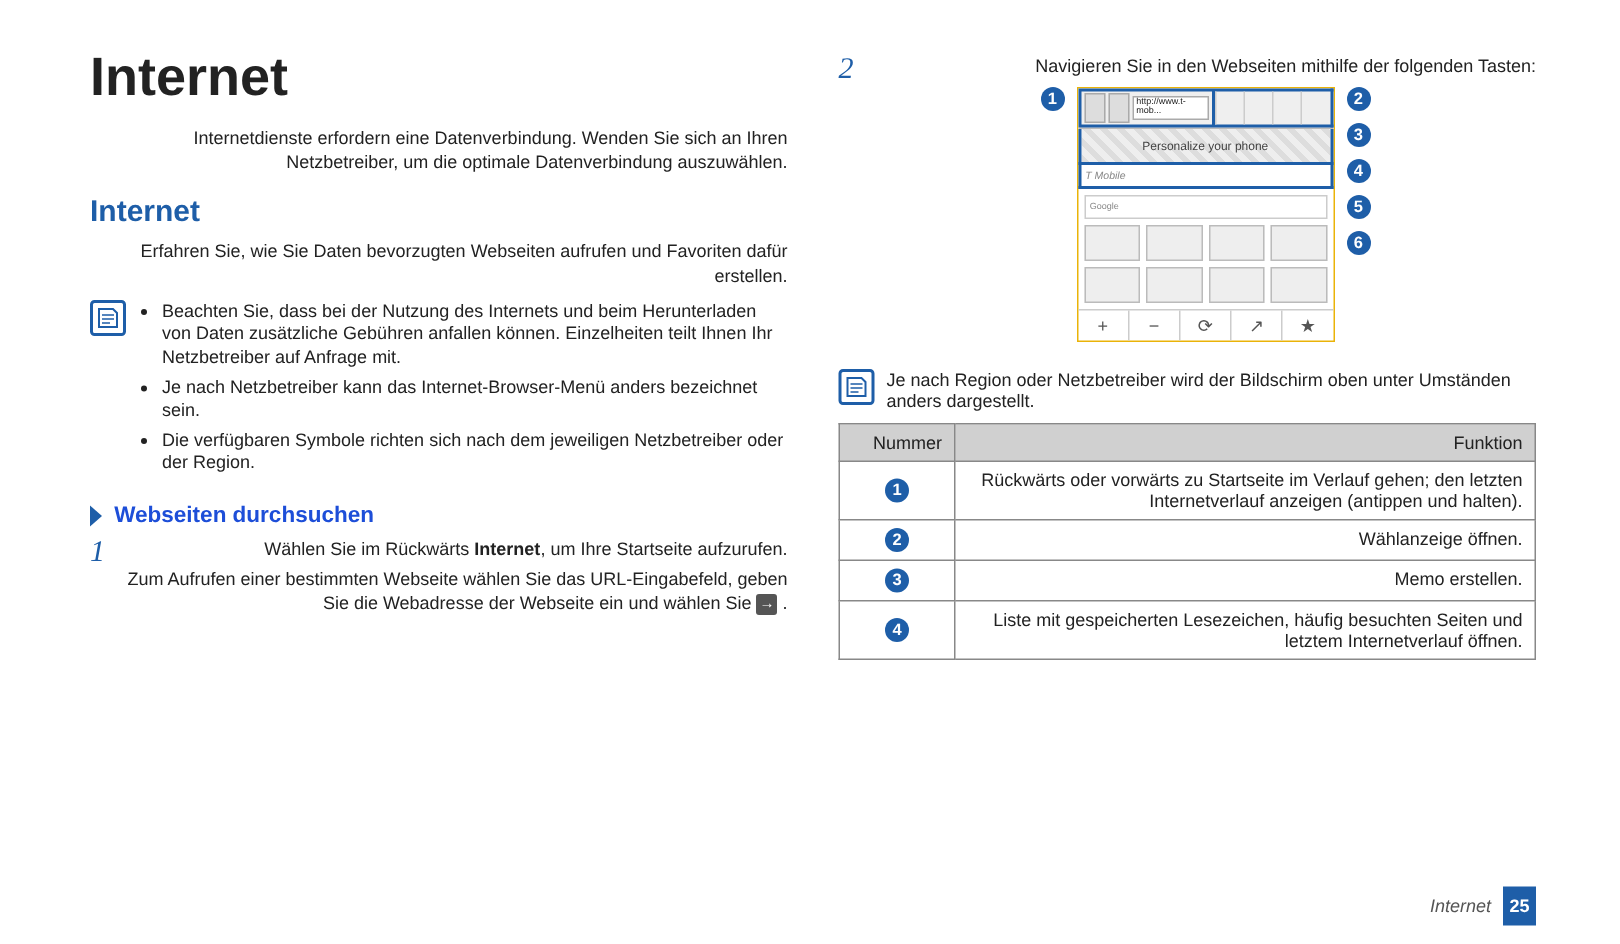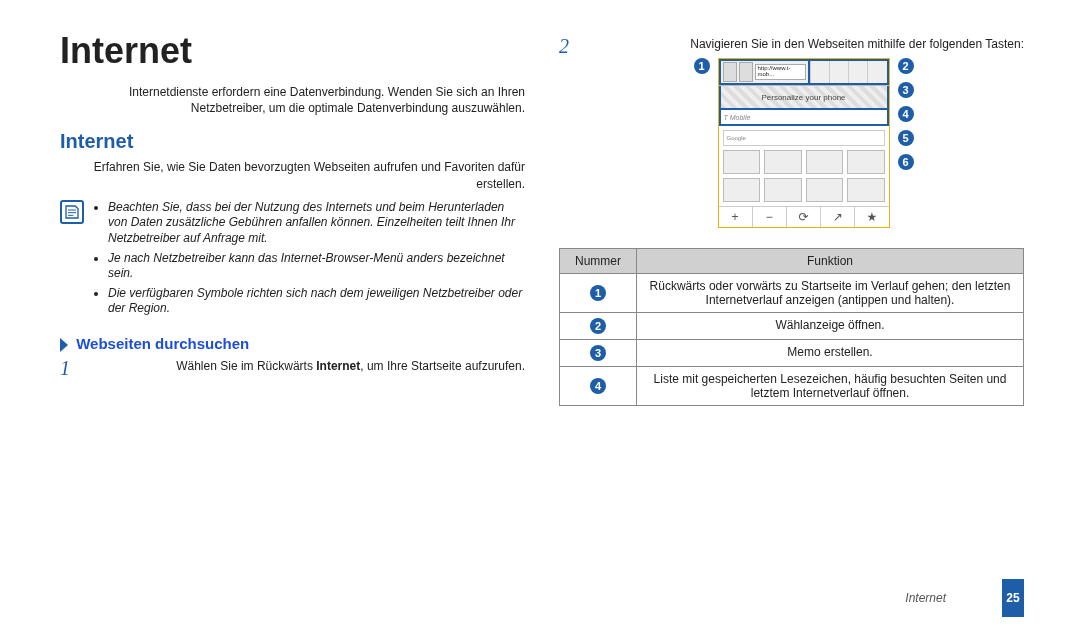--- a/index.html
+++ b/index.html
@@ -36,21 +36,21 @@
   h3 .chev {
     display: inline-block;
     width: 0; height: 0;
     border-left: 8px solid #1e5ea8;
     border-top: 7px solid transparent;
     border-bottom: 7px solid transparent;
     vertical-align: middle;
     margin-right: 4px;
   }
   p { margin: 4px 0 8px 0; line-height: 1.35; text-align: right; }
-  .note { display: flex; gap: 8px; margin: 1px 0; font-style: italic; }
+  .note { display: flex; gap: 8px; margin: 1px 0; }
   .note-icon {
     flex: 0 0 24px; width: 24px; height: 24px;
     border: 2px solid #1e5ea8;
     display: flex; align-items: center; justify-content: center;
     font-weight: bold; color: #1e5ea8;
     border-radius: 3px;
     box-sizing: border-box;
   }
   .note-icon svg { width: 16px; height: 16px; }
   .note-body ul { margin: 0; padding-left: 16px; }
@@ -152,43 +152,43 @@
     font-size:11px;
   }
   table.funcs {
     width:100%; border-collapse: collapse;
     margin-top: 8px;
     font-size: 12px;
   }
   table.funcs th, table.funcs td {
     border: 1px solid #888;
     padding: 5px 8px;
-    text-align: center;
+    text-align: right;
     vertical-align: top;
   }
   table.funcs th { background: #d0d0d0; font-weight: normal; }
   table.funcs td:first-child { width: 60px; text-align:center; vertical-align:middle; }
   .inline-icon {
     display:inline-flex; width:14px; height:14px;
     background:#555; color:#fff;
     align-items:center; justify-content:center;
     font-size:10px;
     vertical-align:middle;
     border-radius:2px;
   }
   .footer {
     position:absolute; bottom:12px; right:56px;
     display:flex; align-items:center; gap:8px;
     font-style: italic; color:#555;
   }
   .page-badge {
-    display:inline-flex; width:22px; height:38px;
+    display:inline-flex; width:22px; height:26px;
     background:#1e5ea8; color:#fff;
     align-items:center; justify-content:center;
-    font-style:normal; font-weight:bold;margin-left:48px;
+    font-style:normal; font-weight:bold;
   }
 </style>
 </head>
 <body>
 
 <div class="page">
 
   <div class="col">
     <h1>Internet</h1>
     <p>Internetdienste erfordern eine Datenverbindung. Wenden Sie sich an Ihren Netzbetreiber, um die optimale Datenverbindung auszuwählen.</p>
@@ -216,20 +216,24 @@
       <span class="chev"></span>
       <span>Webseiten durchsuchen</span>
     </h3>
 
     <div class="steps">
       <div class="step">
         <div class="step-num">1</div>
         <div class="step-body">
           <p>
             <span>Wählen Sie im Rückwärts </span><b>Internet</b><span>, um Ihre Startseite aufzurufen.</span>
+          </p>
+          <p>
+            <span>Zum Aufrufen einer bestimmten Webseite wählen Sie das URL-Eingabefeld, geben Sie die Webadresse der Webseite ein und wählen Sie </span>
+            <span class="inline-icon">→</span> .
           </p>
         </div>
       </div>
     </div>
   </div>
 
   <div class="col">
     <div class="steps">
       <div class="step">
         <div class="step-num">2</div>
@@ -292,20 +296,29 @@
               <span class="call-num">4</span>
               <span class="call-num">5</span>
               <span class="call-num">6</span>
             </div>
           </div>
 
         </div>
       </div>
     </div>
 
+    <div class="note">
+      <div class="note-icon">
+        <svg viewBox="0 0 24 24">
+            <path d="M3 3h14l4 4v14H3z" fill="none" stroke="#1e5ea8" stroke-width="2"></path>
+            <path d="M6 9h12M6 13h12M6 17h8" stroke="#1e5ea8" stroke-width="1.5"></path>
+          </svg>
+      </div>
+      <div class="note-body">Je nach Region oder Netzbetreiber wird der Bildschirm oben unter Umständen anders dargestellt.</div>
+    </div>
 
     <table class="funcs">
       <thead>
         <tr>
           <th>Nummer</th>
           <th>Funktion</th>
         </tr>
       </thead>
       <tbody>
         <tr>

